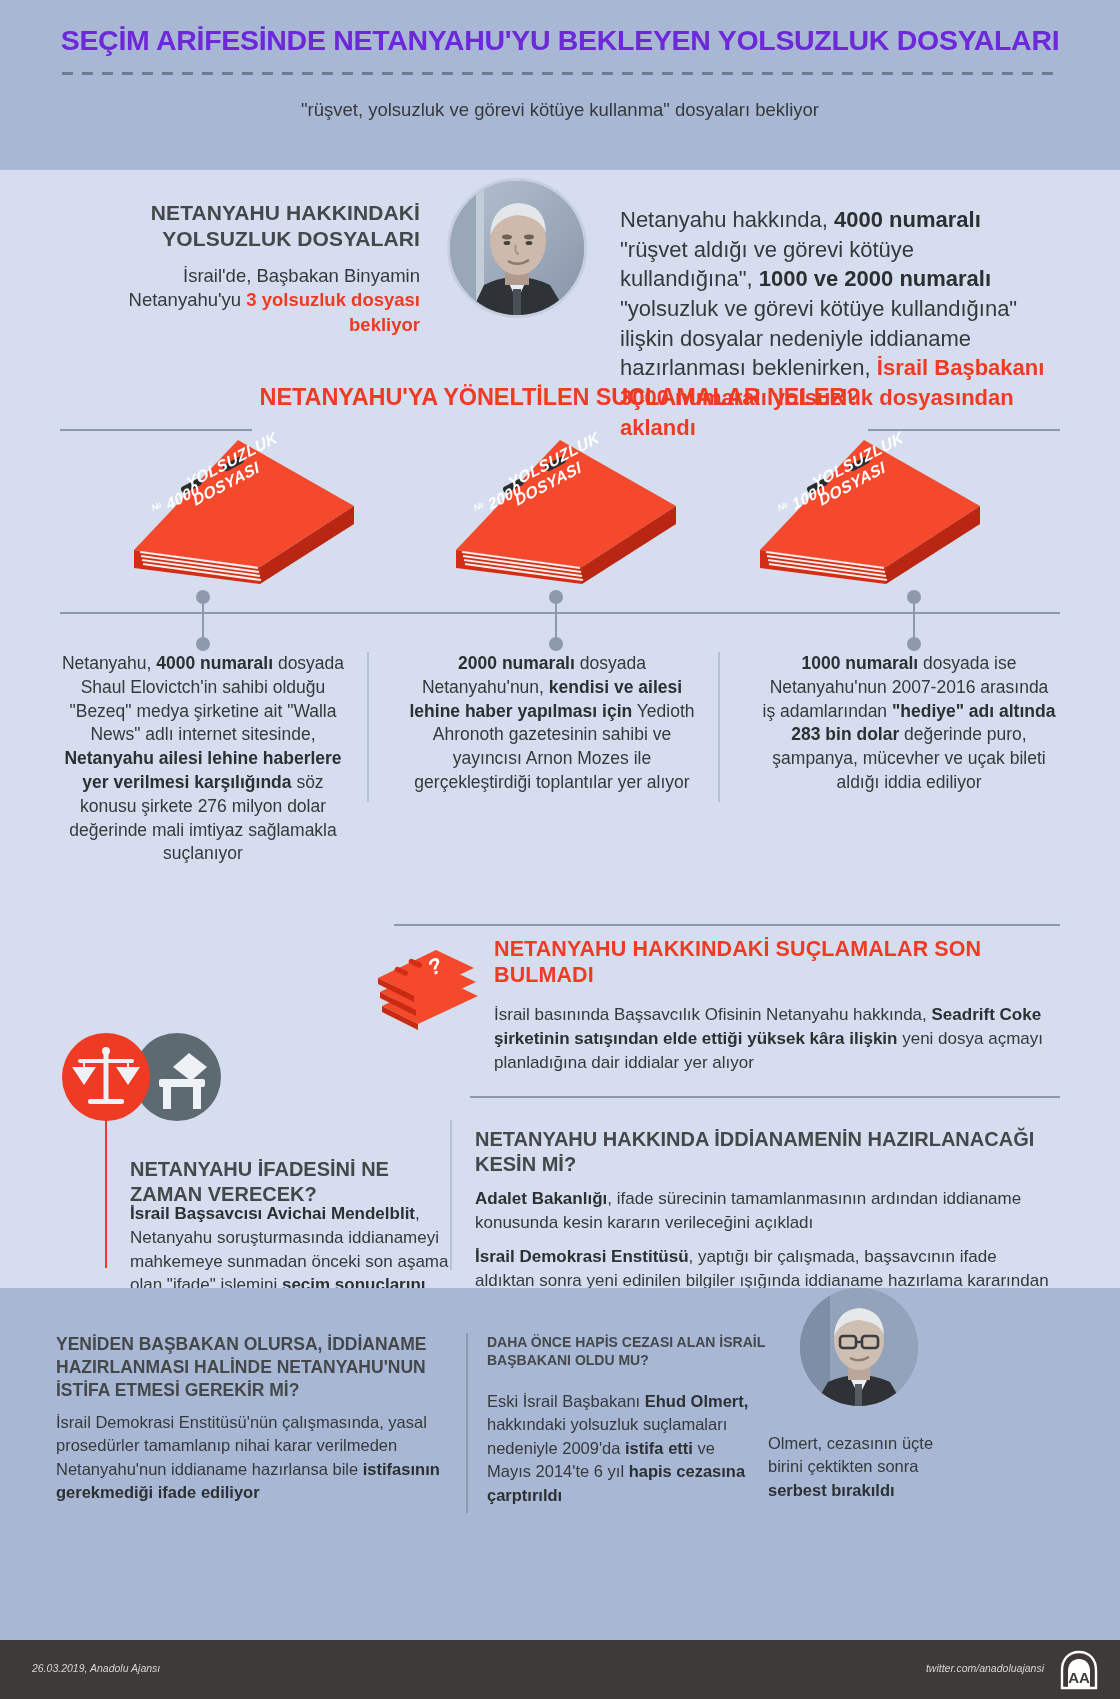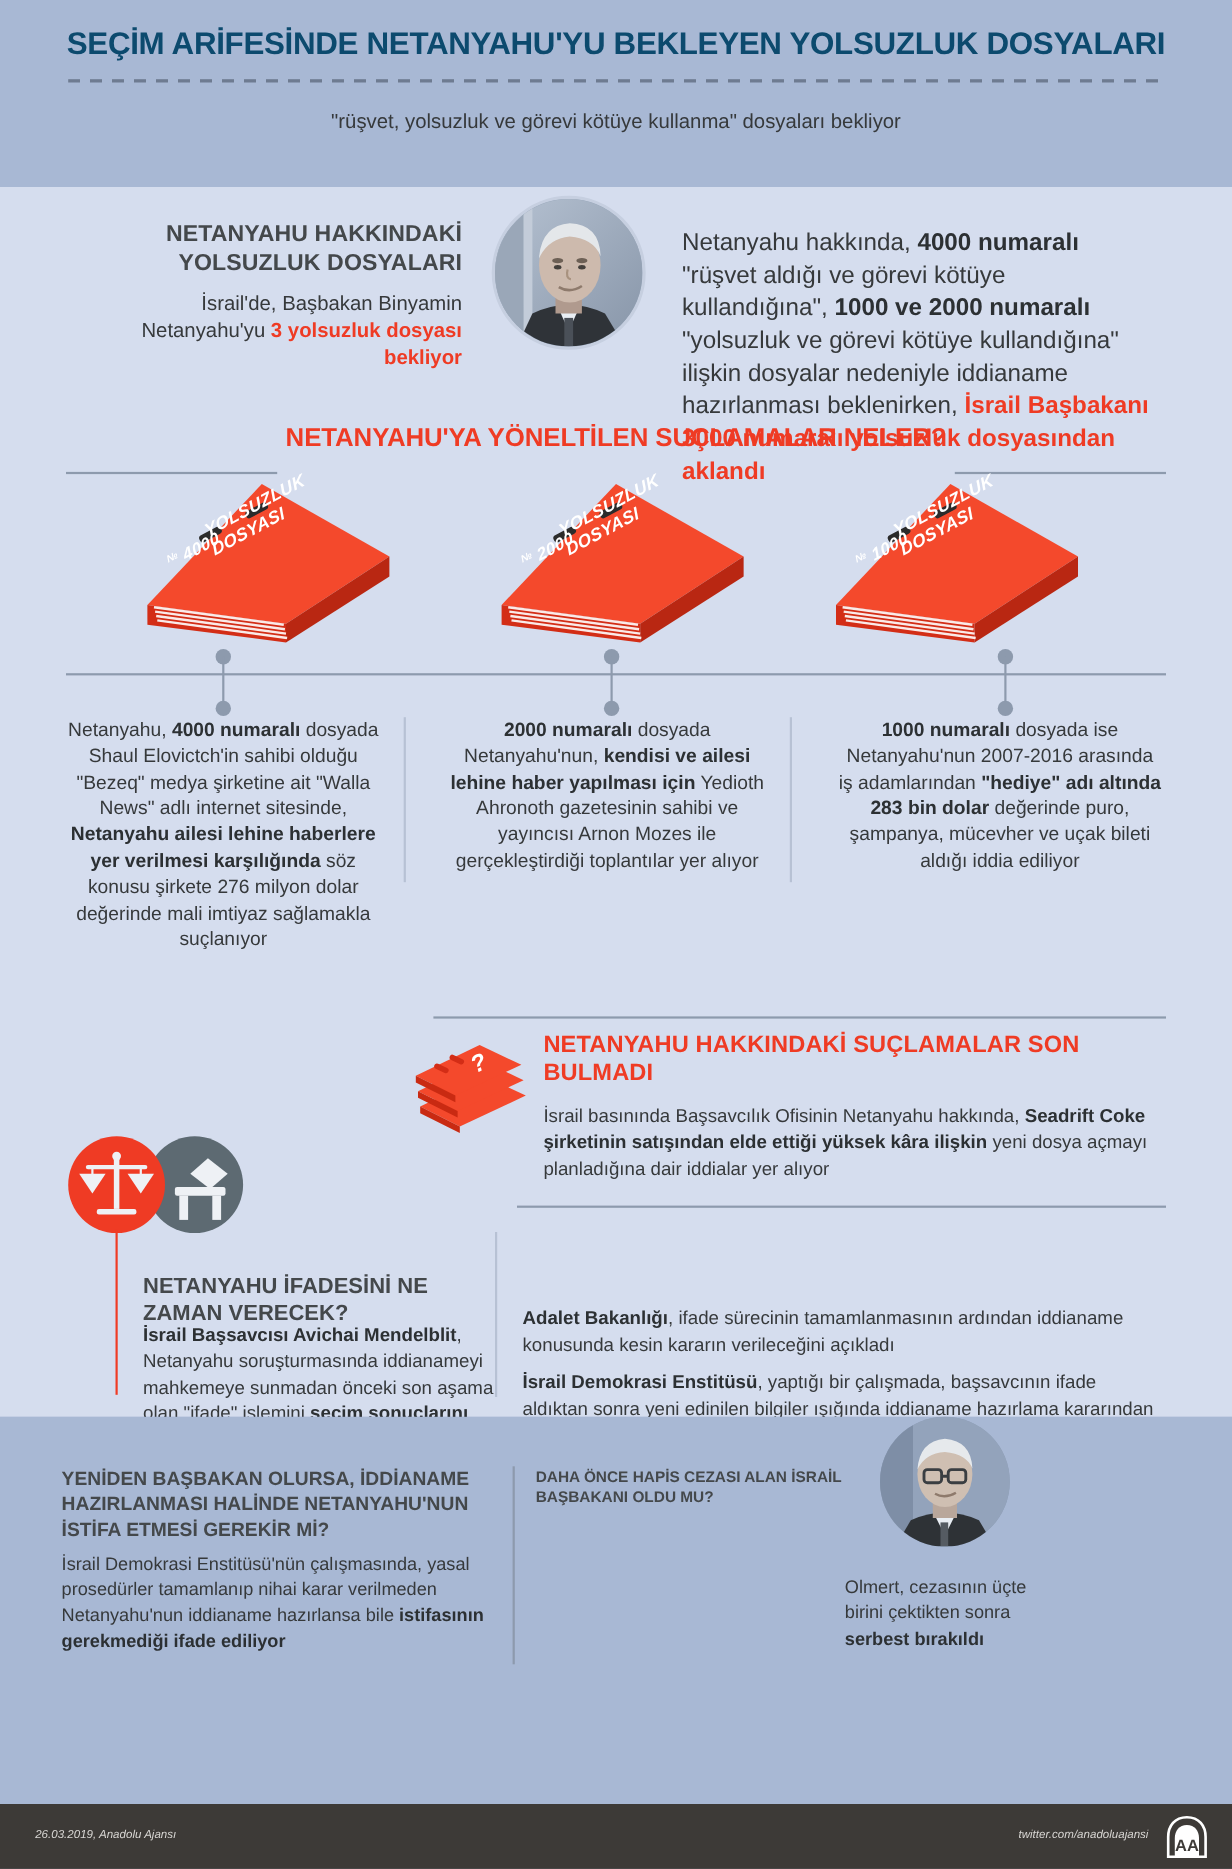--- a/index.html
+++ b/index.html
@@ -17,21 +17,21 @@
 
   
   .header {
     position: absolute; left: 0; top: 0; width: 1120px; height: 170px;
     background: #a8b8d4;
   }
   .main-title {
     position: absolute; left: 0; top: 24px; width: 1120px;
     text-align: center;
     font-size: 28.5px; font-weight: bold; letter-spacing: -0.3px;
-    color: #0c4a6e;
+    color: #6d28d9;
     text-transform: uppercase;
   }
   .dashed-rule {
     position: absolute; left: 62px; top: 72px; width: 996px; height: 3px;
     background-image: repeating-linear-gradient(to right,
       #6e7b91 0px, #6e7b91 11px, transparent 11px, transparent 20px);
   }
   .subtitle {
     position: absolute; left: 150px; top: 96px; width: 820px;
     text-align: center; line-height: 1.46;
@@ -450,28 +450,30 @@
       <rect x="21" y="28" width="2" height="8" fill="#eef1f5"></rect>
       <rect x="65" y="28" width="2" height="8" fill="#eef1f5"></rect>
     </svg>
   </div>
   <div class="red-line"></div>
 
   <div class="qa-rule"></div>
   <div class="qa-vdiv"></div>
   <div class="qa-l-title">NETANYAHU İFADESİNİ NE ZAMAN VERECEK?</div>
   <div class="qa-l-body" id="qa-l-body"><b>İsrail Başsavcısı Avichai Mendelblit</b><span>, Netanyahu soruşturmasında iddianameyi mahkemeye sunmadan önceki son aşama olan "ifade" işlemini </span><b>seçim sonuçlarını etkilememek adına 9 Nisan sonrasına erteledi</b></div>
+  <div class="qa-r-title">NETANYAHU HAKKINDA İDDİANAMENİN HAZIRLANACAĞI KESİN Mİ?</div>
   <div class="qa-r-p1" id="qa-r-p1"><b>Adalet Bakanlığı</b><span>, ifade sürecinin tamamlanmasının ardından iddianame konusunda kesin kararın verileceğini açıkladı</span></div>
   <div class="qa-r-p2" id="qa-r-p2"><b>İsrail Demokrasi Enstitüsü</b><span>, yaptığı bir çalışmada, başsavcının ifade aldıktan sonra yeni edinilen bilgiler ışığında iddianame hazırlama kararından vazgeçebileceği bilgisini veriyor</span></div>
 
   <div class="panel2"></div>
   <div class="bot-c1-title">YENİDEN BAŞBAKAN OLURSA, İDDİANAME HAZIRLANMASI HALİNDE NETANYAHU'NUN İSTİFA ETMESİ GEREKİR Mİ?</div>
   <div class="bot-c1-body" id="bot-c1"><span>İsrail Demokrasi Enstitüsü'nün çalışmasında, yasal prosedürler tamamlanıp nihai karar verilmeden Netanyahu'nun iddianame hazırlansa bile </span><b>istifasının gerekmediği ifade ediliyor</b></div>
   <div class="bot-vdiv1"></div>
   <div class="bot-c2-title">DAHA ÖNCE HAPİS CEZASI ALAN İSRAİL BAŞBAKANI OLDU MU?</div>
+  <div class="bot-c2-body" id="bot-c2"><span>Eski İsrail Başbakanı </span><b>Ehud Olmert,</b><span> hakkındaki yolsuzluk suçlamaları nedeniyle 2009'da </span><b>istifa etti</b><span> ve Mayıs 2014'te 6 yıl </span><b>hapis cezasına çarptırıldı</b></div>
   <div class="portrait2">
     <svg width="118" height="118" viewBox="0 0 118 118">
       <rect width="118" height="118" fill="#93a3bb"></rect>
       <rect x="0" y="0" width="30" height="118" fill="#7e8ea6"></rect>
       <path d="M14 118 L28 94 Q59 80 90 94 L104 118 Z" fill="#2e3236"></path>
       <path d="M50 90 L59 108 L68 90 Z" fill="#e9eef4"></path>
       <rect x="55" y="96" width="7" height="22" fill="#555b62"></rect>
       <path d="M48 76 h22 v16 h-22 z" fill="#b9a79b"></path>
       <ellipse cx="59" cy="52" rx="25" ry="30" fill="#cfbfb2"></ellipse>
       <path d="M34 48 Q36 22 59 20 Q83 22 84 47 Q79 34 59 32 Q41 33 34 48 Z" fill="#e6e9ec"></path>

